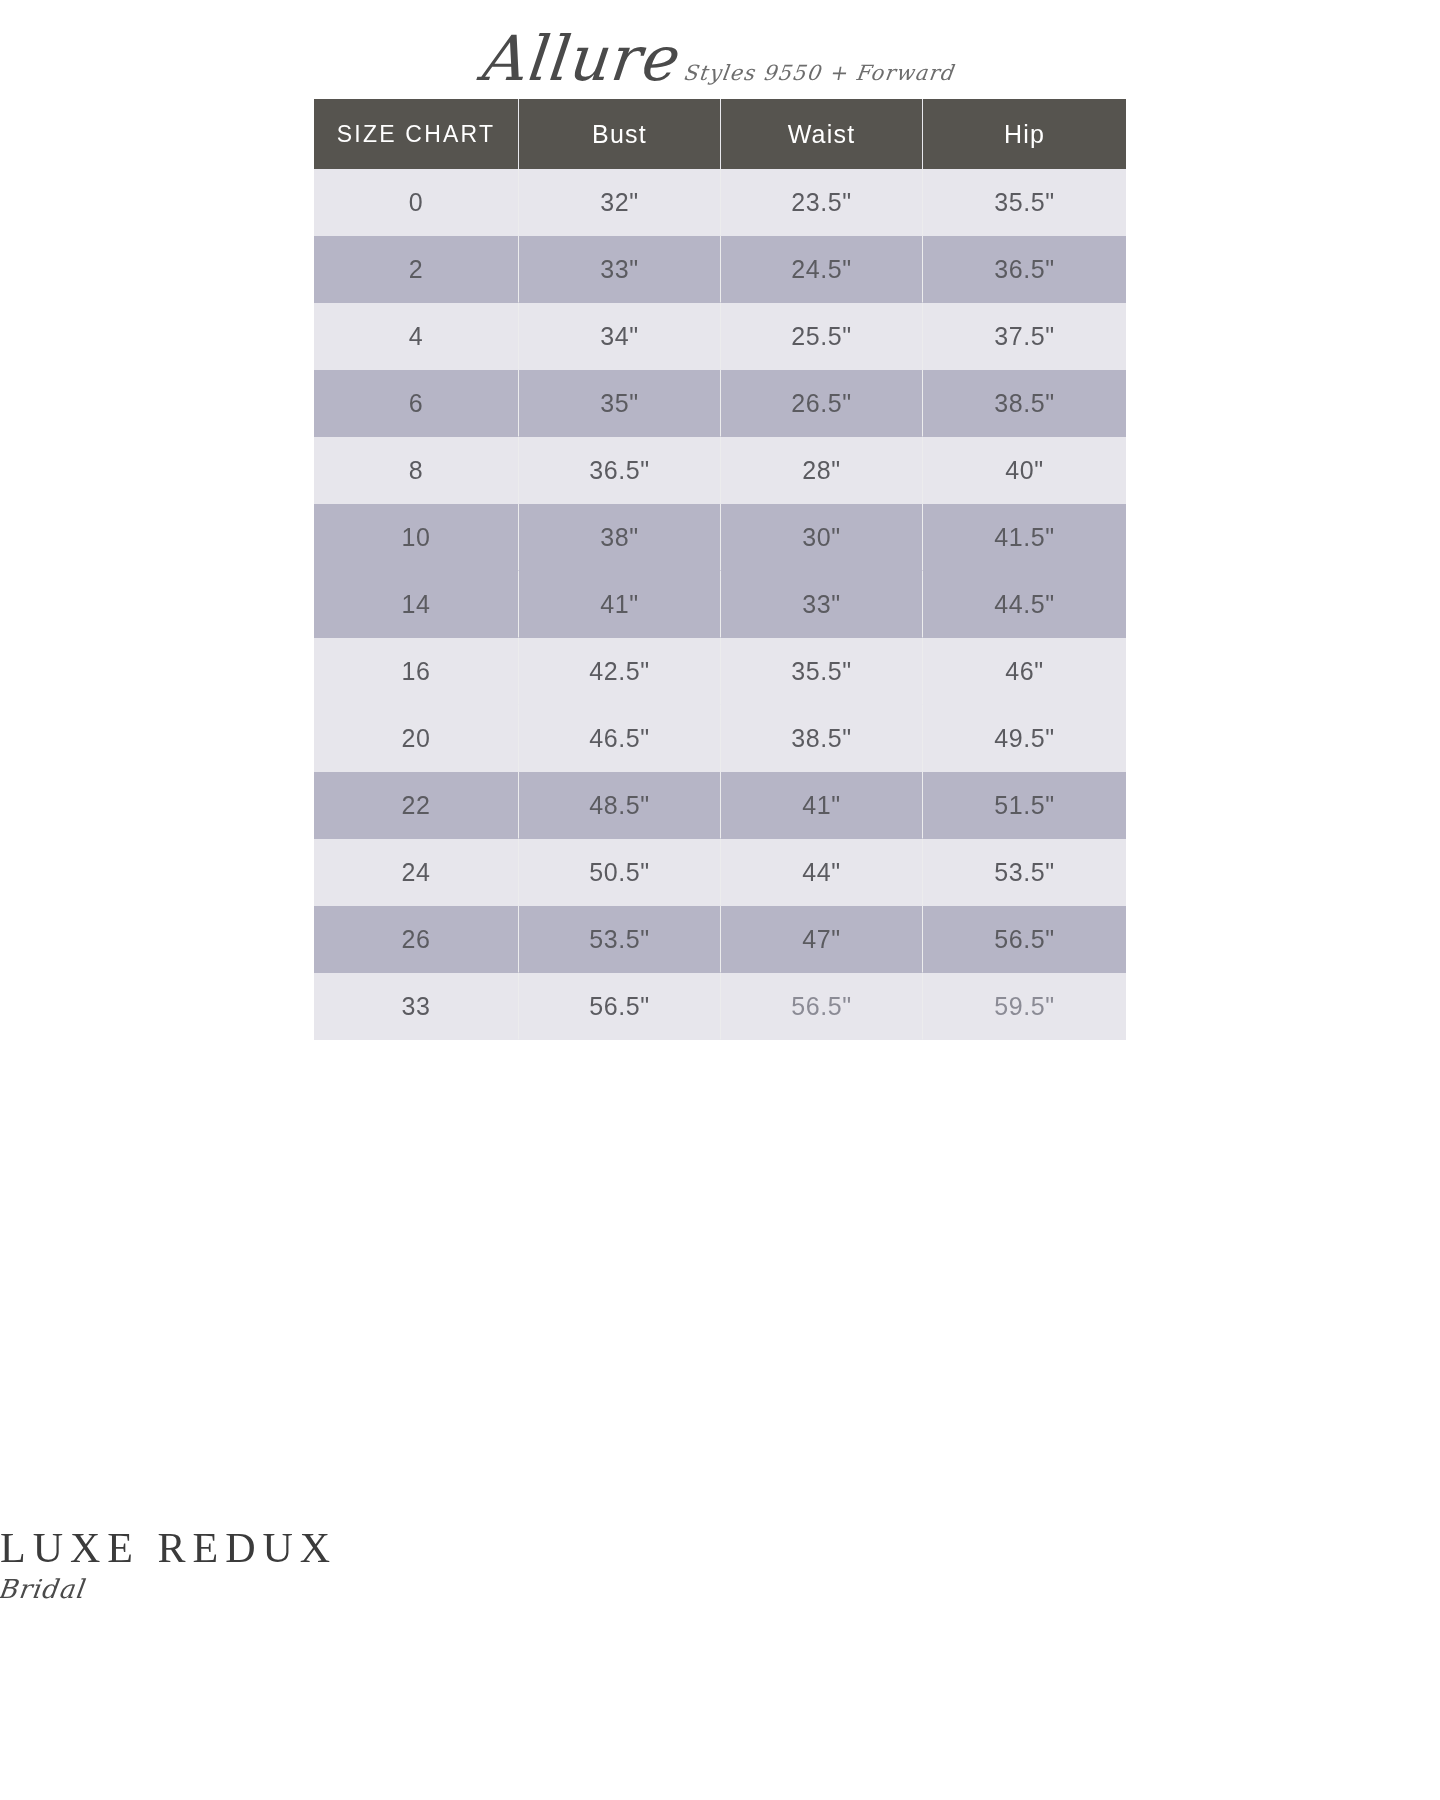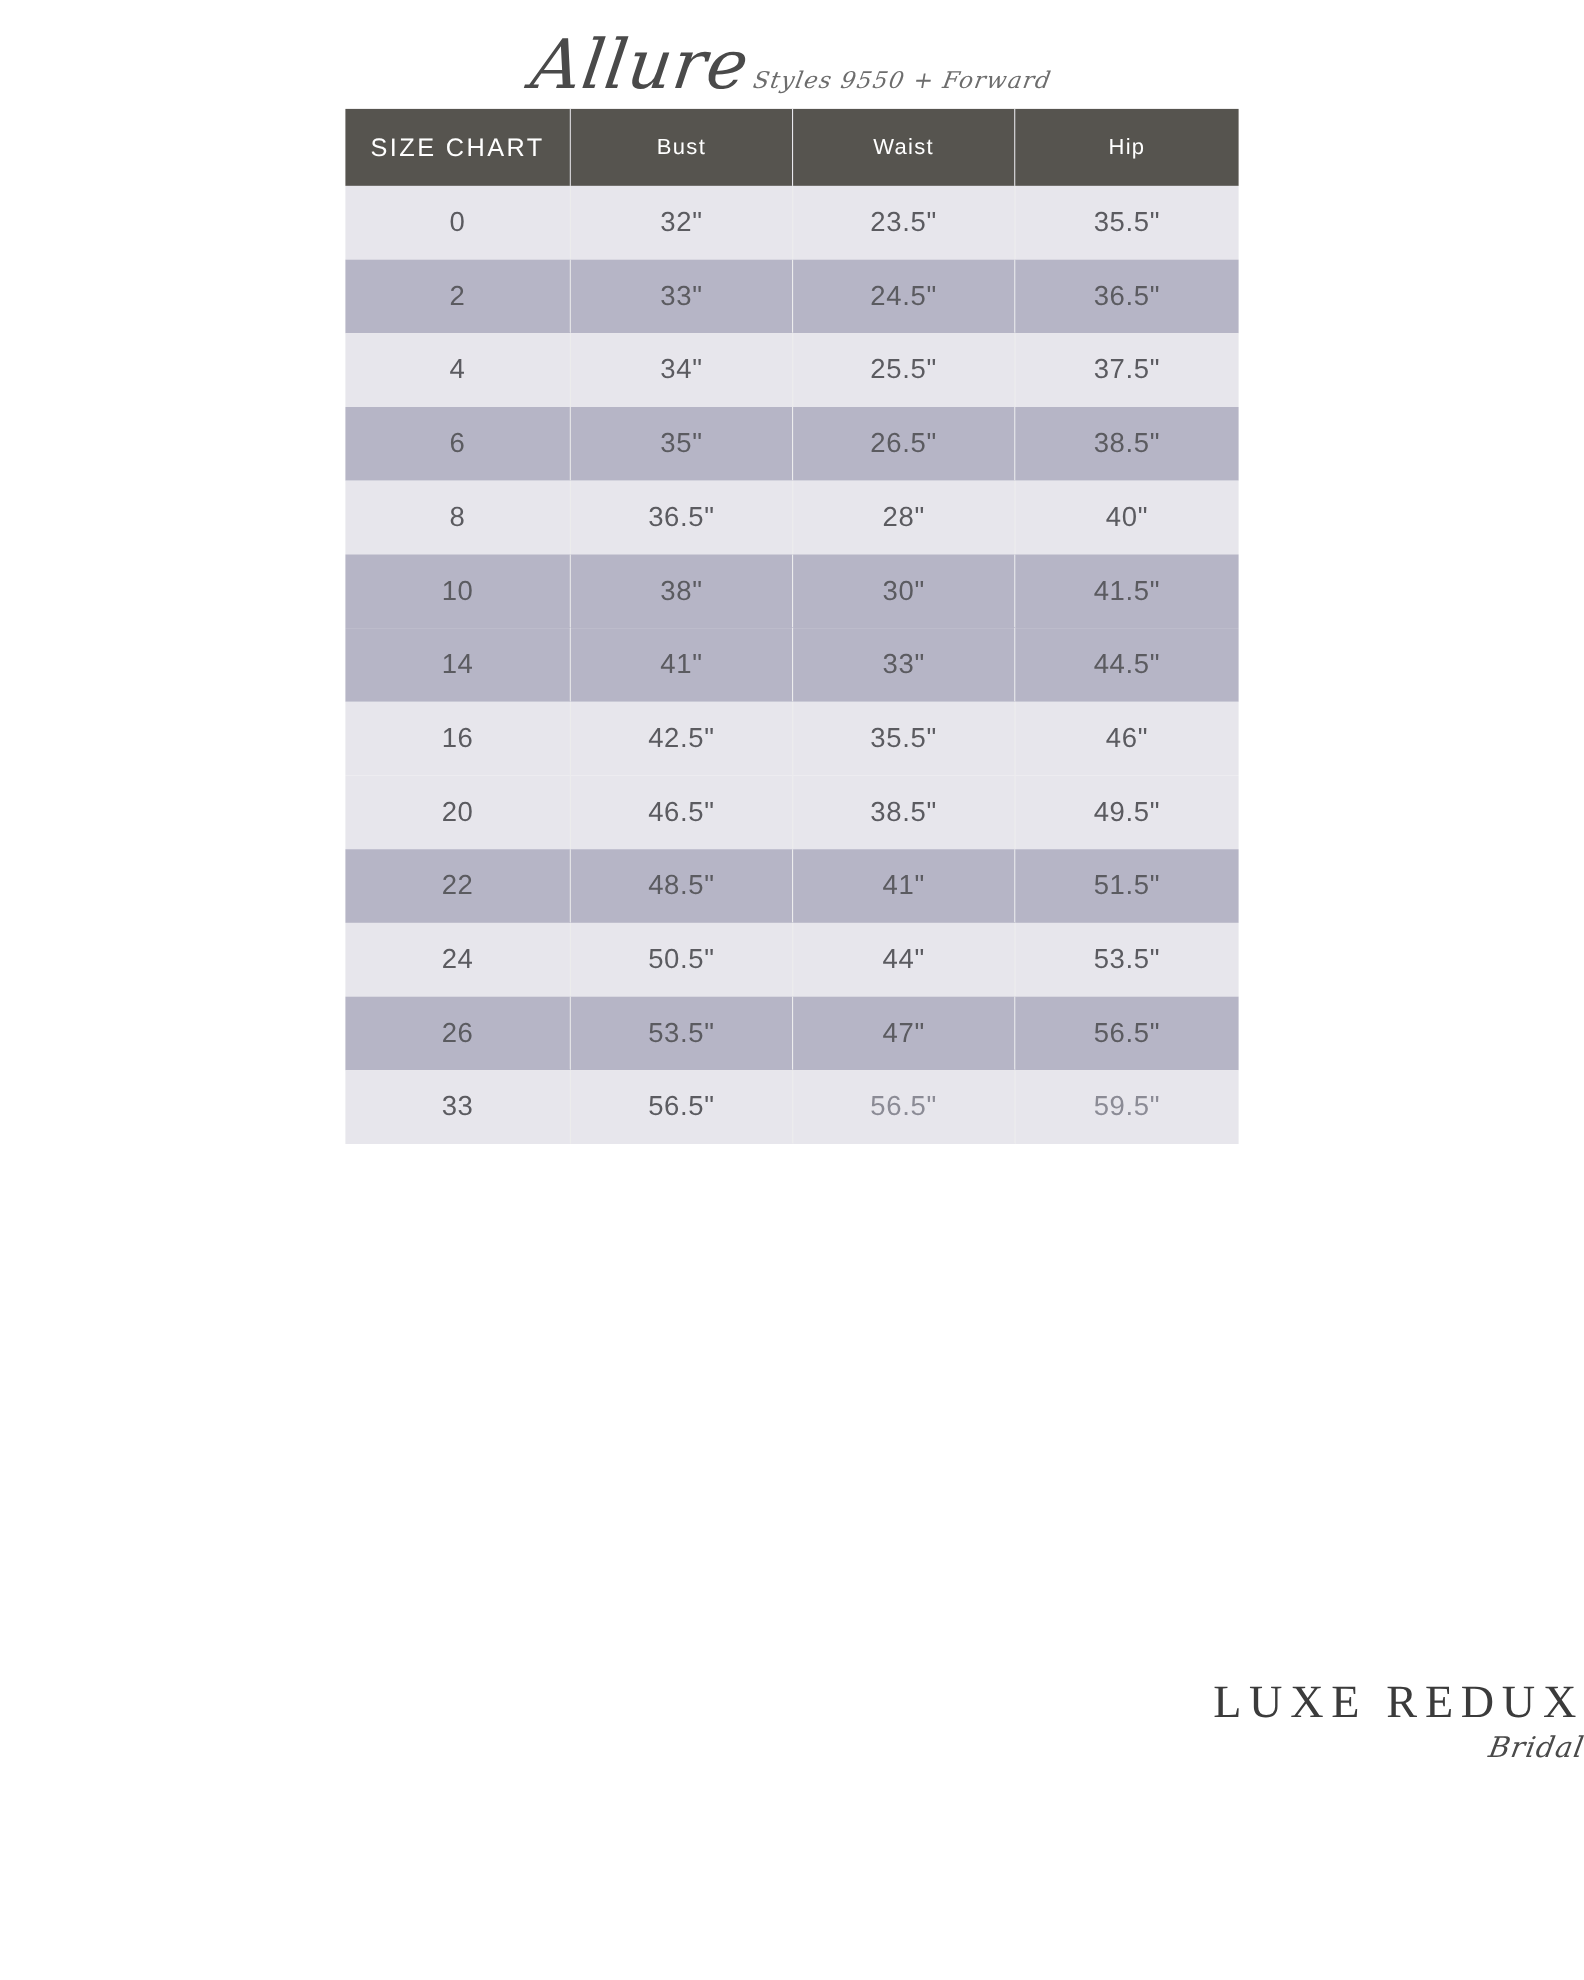--- a/index.html
+++ b/index.html
@@ -66,21 +66,21 @@
 
   table.size-chart col.c-size { width: 205px; }
   table.size-chart col.c-bust { width: 202px; }
   table.size-chart col.c-waist { width: 202px; }
   table.size-chart col.c-hip  { width: 203px; }
 
   thead th {
     background: #56544f;
     color: #ffffff;
     font-weight: 400;
-    font-size: 20px;
+    font-size: 25px;
     letter-spacing: 1.2px;
     height: 70px;
     vertical-align: middle;
     text-align: center;
     border-right: 1px solid #e9e9ee;
   }
   thead th:last-child { border-right: none; }
   thead th.size-head { font-size: 23px; letter-spacing: 2.2px; }
 
   tbody td {
@@ -100,21 +100,21 @@
   tbody tr.row-dark  td { background: #b6b5c6; }
 
   tbody td.faded { color: #8b8b95; }
 
   
   .footer-block {
     position: absolute;
     left: 0;
     right: 0;
     bottom: 196px;
-    text-align: right;
+    text-align: left;
   }
 
   .footer-name {
     font-family: "Liberation Serif", serif;
     font-size: 42px;
     letter-spacing: 7px;
     color: #3b3b3b;
     font-weight: 400;
     display: block;
   }

